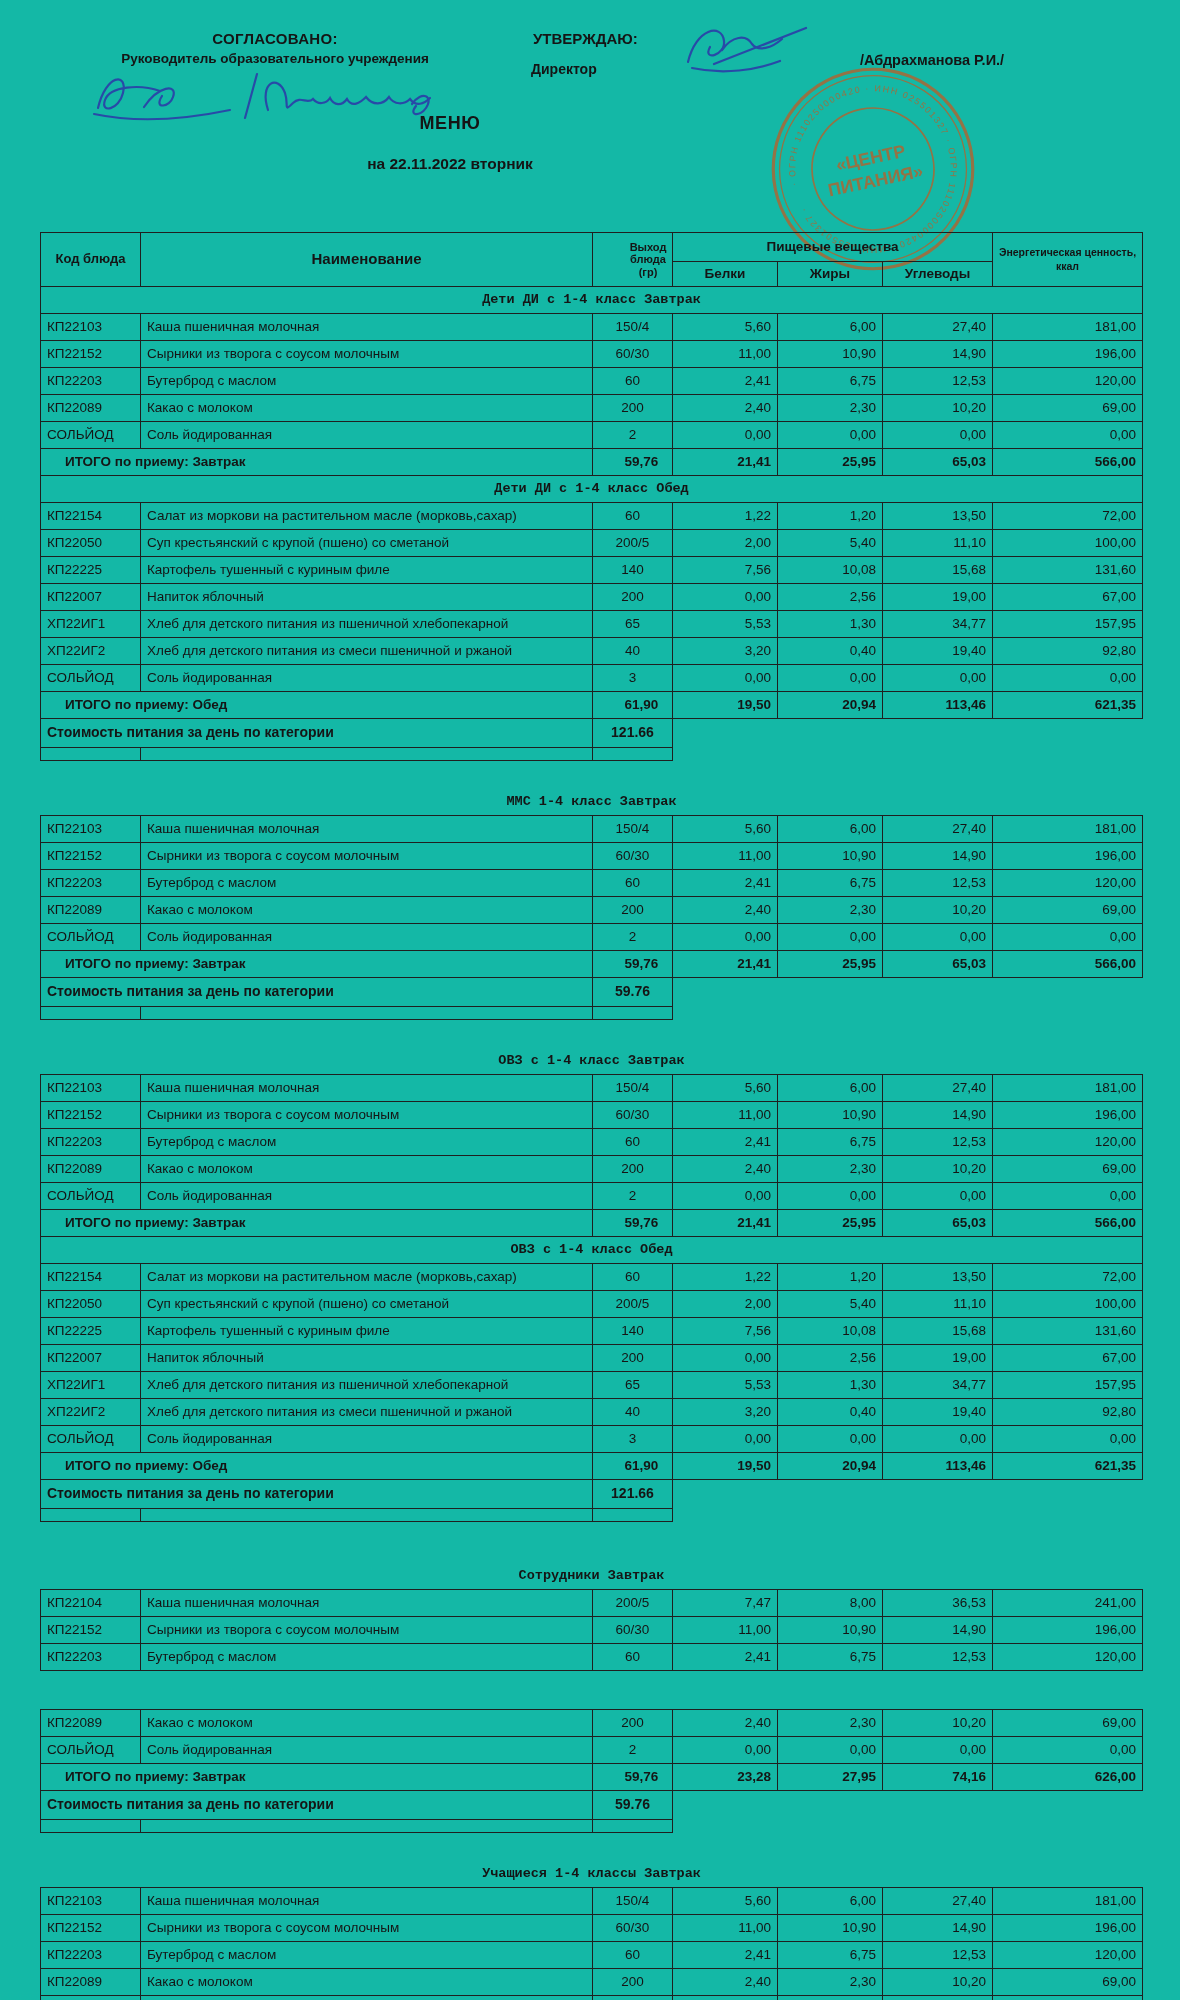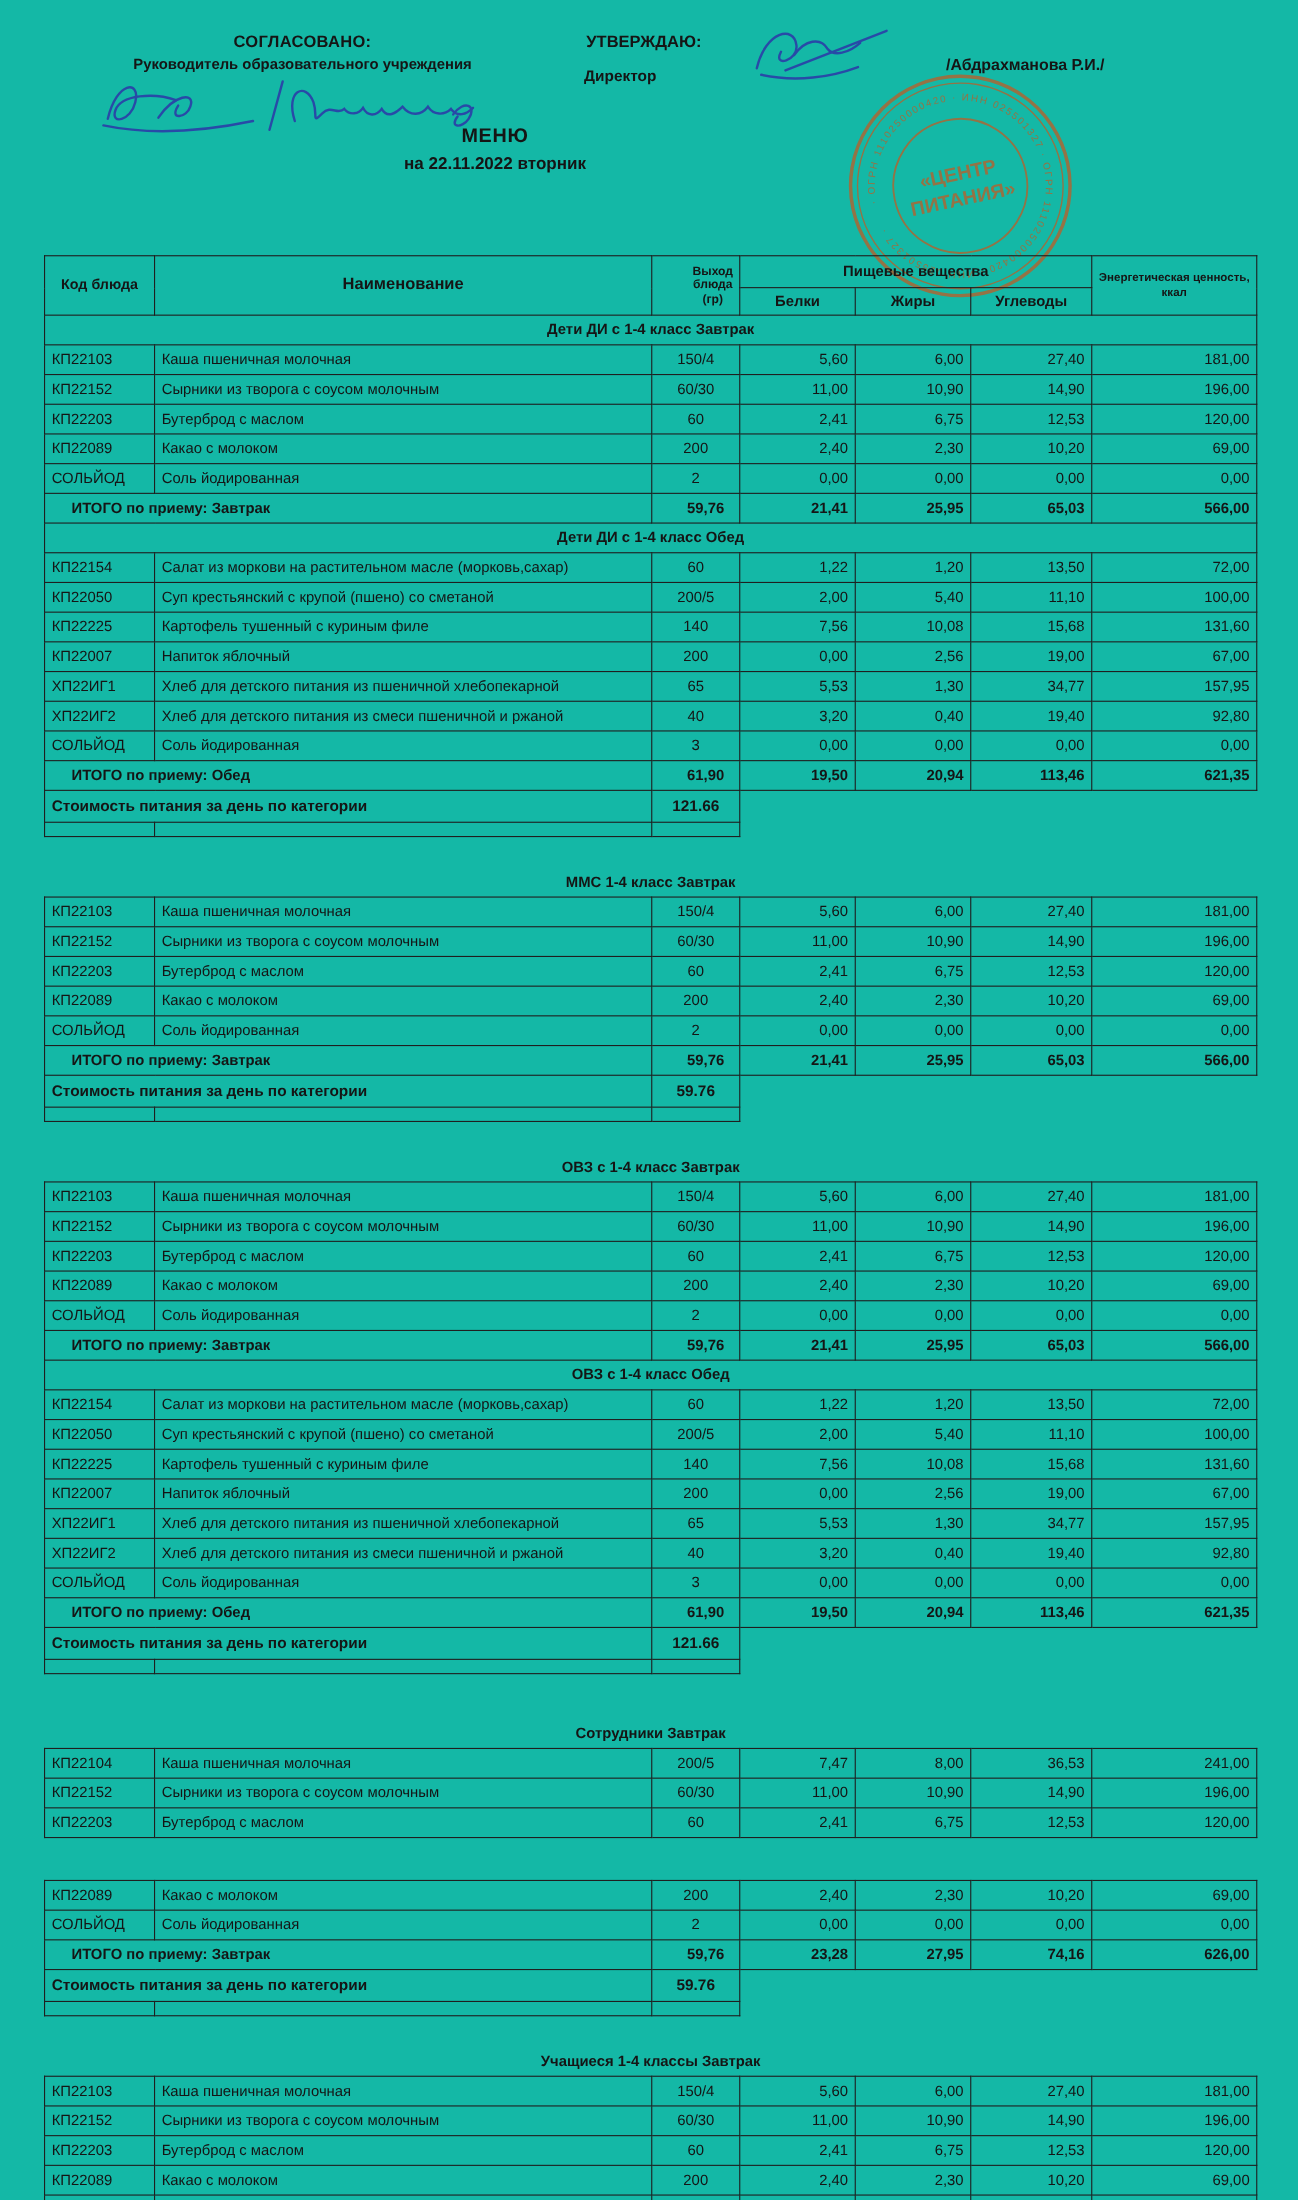--- a/index.html
+++ b/index.html
@@ -16,38 +16,38 @@
   .hdr-agreed .l2{font-size:13.5px;font-weight:700;margin-top:4px;}
   .hdr-approve-label{position:absolute;left:533px;top:30px;font-size:15px;font-weight:700;}
   .hdr-approve-role{position:absolute;left:531px;top:61px;font-size:14px;font-weight:700;}
   .hdr-approved-name{position:absolute;left:860px;top:52px;font-size:14.5px;font-weight:700;}
   .sig-left{position:absolute;left:82px;top:66px;}
   .sig-right{position:absolute;left:680px;top:18px;}
   .stamp{position:absolute;left:768px;top:64px;width:210px;height:210px;opacity:.8;transform:rotate(-12deg);}
 
   .titles{position:absolute;left:140px;top:113px;width:620px;text-align:center;}
   .titles .t1{font-size:18px;font-weight:700;letter-spacing:.6px;}
-  .titles .t2{font-size:15.5px;font-weight:700;margin-top:7px;}
+  .titles .t2{font-size:15.5px;font-weight:700;margin-top:21px;}
   .titles .t3{font-size:15.5px;font-weight:700;margin-top:4px;}
 
   
   #tables{position:absolute;left:40px;top:232px;width:1102px;}
   table{border-collapse:collapse;table-layout:fixed;width:1102px;}
   td,th{border:1px solid #1f1f1f;padding:0 6px;height:26px;font-size:13.5px;line-height:1.1;overflow:hidden;}
   td{white-space:nowrap;}
   th{font-weight:700;text-align:center;white-space:normal;padding:1px 4px;}
   th.h-name{font-size:15px;}
   th.h-code{font-size:13px;}
   th.h-out{font-size:11px;height:30px;padding-left:35px;}
   th.h-nutr{font-size:13.5px;}
   th.h-sub{font-size:13.5px;height:22px;}
   th.h-energy{font-size:10.5px;line-height:1.25;}
   td.c-out{text-align:center;}
   td.c-num{text-align:right;}
-  tr.r-title td{font-weight:700;text-align:center;font-size:13.5px;}
+  tr.r-title td{font-weight:700;text-align:center;font-size:13.5px;font-family:Liberation Mono, monospace;}
   tr.r-title.free td{border:none;}
   tr.r-total td{font-weight:700;padding-left:24px;}
   tr.r-cost td{height:28px;}
   tr.r-cost .cost-label{font-weight:700;font-size:14px;}
   tr.r-cost .cost-value{font-weight:700;font-size:14px;text-align:center;}
   td.nb{border:none;}
   tr.r-spacer td{height:12px;padding:0;}
 </style>
 </head>
 <body>

